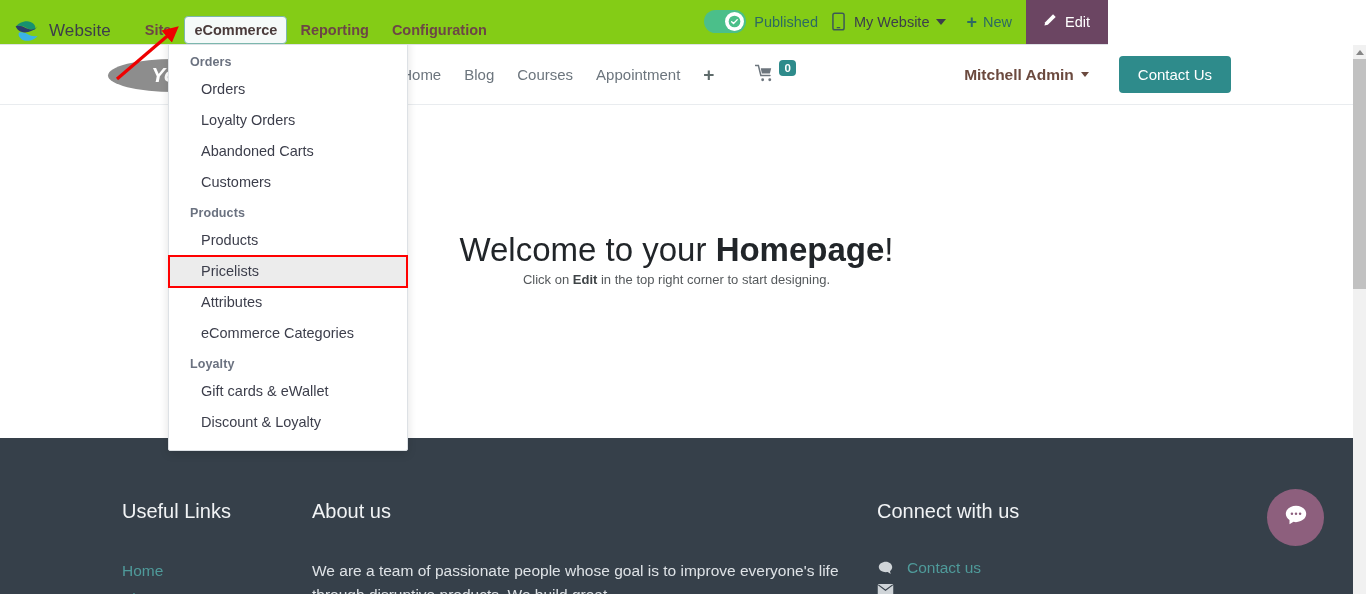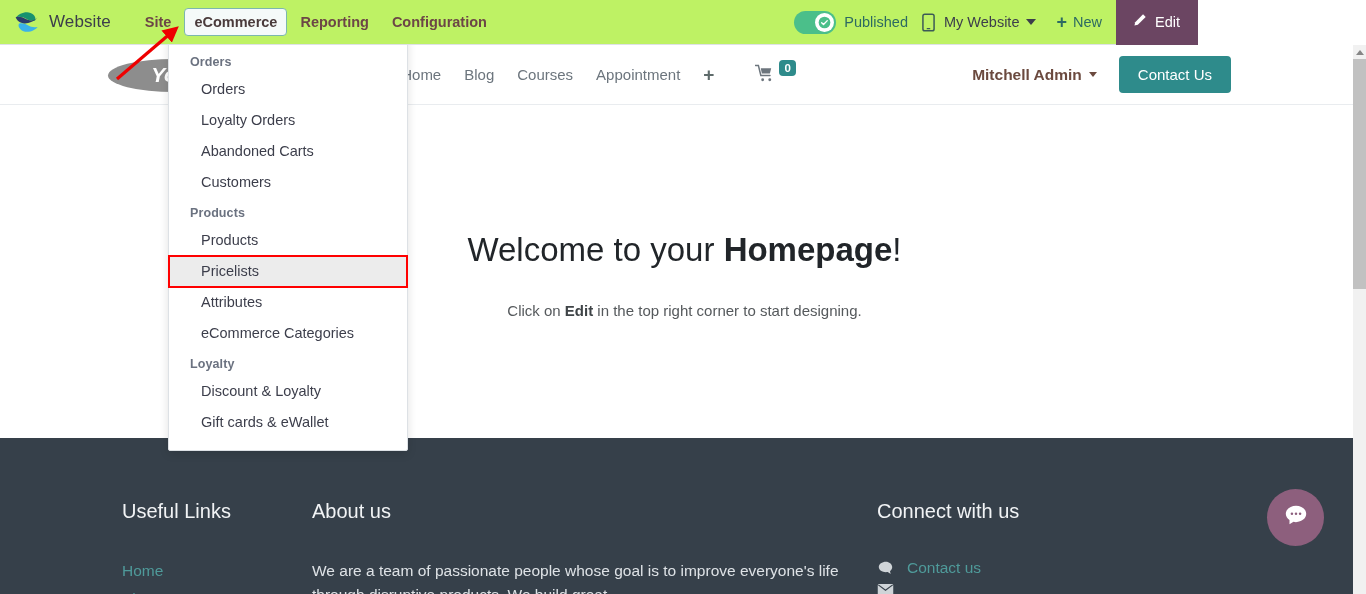--- a/index.html
+++ b/index.html
@@ -6,24 +6,24 @@
   html, body {
     width: 1366px; height: 594px;
     overflow: hidden;
     font-family: "Liberation Sans", sans-serif;
     background: #ffffff;
   }
 
   
   .odoo-navbar {
     position: absolute; top: 0; left: 0;
-    width: 1198px; height: 45px;
-    background: #bef264;
+    width: 1108px; height: 45px;
+    background: #84cc16;
     border-bottom: 1px solid #dee2e6;
-    display: flex; align-items: center;
+    display: flex; align-items: flex-end;
     z-index: 60;
   }
   .app-brand {
     display: flex; align-items: center; gap: 9px;
     padding-left: 14px; padding-right: 10px;
   }
   .odoo-logo { width: 26px; height: 26px; display:block; }
   .app-name {
     font-size: 17px; color: #3c3e4b; letter-spacing: .1px;
   }
@@ -103,21 +103,21 @@
   .site-nav span { cursor:pointer; white-space:nowrap; }
   .nav-plus { font-size:19px; font-weight:700; color:#5e6b6b; }
   .cart-wrap {
     display:flex; align-items:flex-start; gap:3px; margin-left:18px; cursor:pointer;
   }
   .cart-badge {
     background:#2e8b8b; color:#fff; font-size:11.5px; font-weight:700;
     border-radius:4px; padding:2px 5px; line-height:1.1; margin-top:-4px;
   }
   .site-right {
-    margin-left:auto; display:flex; align-items:center; gap:22px; padding-right:122px;
+    margin-left:auto; display:flex; align-items:center; gap:30px; padding-right:122px;
   }
   .user-menu { font-size:15.5px; color:#6b4a3f; font-weight:600; display:flex; align-items:center; gap:7px; cursor:pointer;}
   .user-caret {
     width:0;height:0;border-left:4.5px solid transparent;border-right:4.5px solid transparent;
     border-top:5.5px solid #6b4a3f;
   }
   .contact-btn {
     background:#2e8b8b; color:#fff; font-size:15px;
     padding:10px 19px; border-radius:4px; cursor:pointer;
   }
@@ -142,30 +142,30 @@
   .dd-item.boxed {
     outline: 2.5px solid #ff0000; outline-offset: -1px;
     position: relative; z-index: 2;
   }
 
   
   .annotation-arrow { position:absolute; left:100px; top:18px; z-index:70; pointer-events:none; }
 
   
   .main-content {
-    position:absolute; top:105px; left:8px; width:1353px; height:333px;
+    position:absolute; top:105px; left:0; width:1353px; height:333px;
     background:#fff; display:flex; flex-direction:column;
     align-items:center; justify-content:flex-start; padding-top:124px;
   }
   .welcome-title {
     font-size:33px; color:#212529; font-weight:400; line-height:1.25;
   }
   .welcome-title b { font-weight:700; }
   .welcome-sub {
-    font-size:15px; color:#55595c; margin-top:32px;
+    font-size:13px; color:#55595c; margin-top:2px;
   }
   .welcome-sub b { font-weight:700; color:#3f4447; }
 
   
   .site-footer {
     position:absolute; top:438px; left:0; width:1353px; height:156px;
     background:#36404a; color:#e9ecef;
     padding: 62px 0 0 0;
   }
   .footer-inner { display:flex; padding-left:122px; }
@@ -367,22 +367,22 @@
   <div class="dd-item">Abandoned Carts</div>
   <div class="dd-item">Customers</div>
 
   <div class="dd-section">Products</div>
   <div class="dd-item">Products</div>
   <div class="dd-item hovered boxed">Pricelists</div>
   <div class="dd-item">Attributes</div>
   <div class="dd-item">eCommerce Categories</div>
 
   <div class="dd-section">Loyalty</div>
+  <div class="dd-item">Gift cards &amp; eWallet</div>
   <div class="dd-item">Discount &amp; Loyalty</div>
-  <div class="dd-item">Gift cards &amp; eWallet</div>
 </div>
 
 <div class="annotation-arrow">
   <svg width="100" height="70" viewBox="0 0 100 70">
     <defs>
       <marker id="arrowhead" markerWidth="5" markerHeight="5" refX="2.2" refY="2.5" orient="auto">
         <polygon points="0,0 5,2.5 0,5" fill="#ee0000"></polygon>
       </marker>
     </defs>
     <line x1="17" y1="61" x2="72" y2="14" stroke="#ee0000" stroke-width="3.2" marker-end="url(#arrowhead)"></line>

